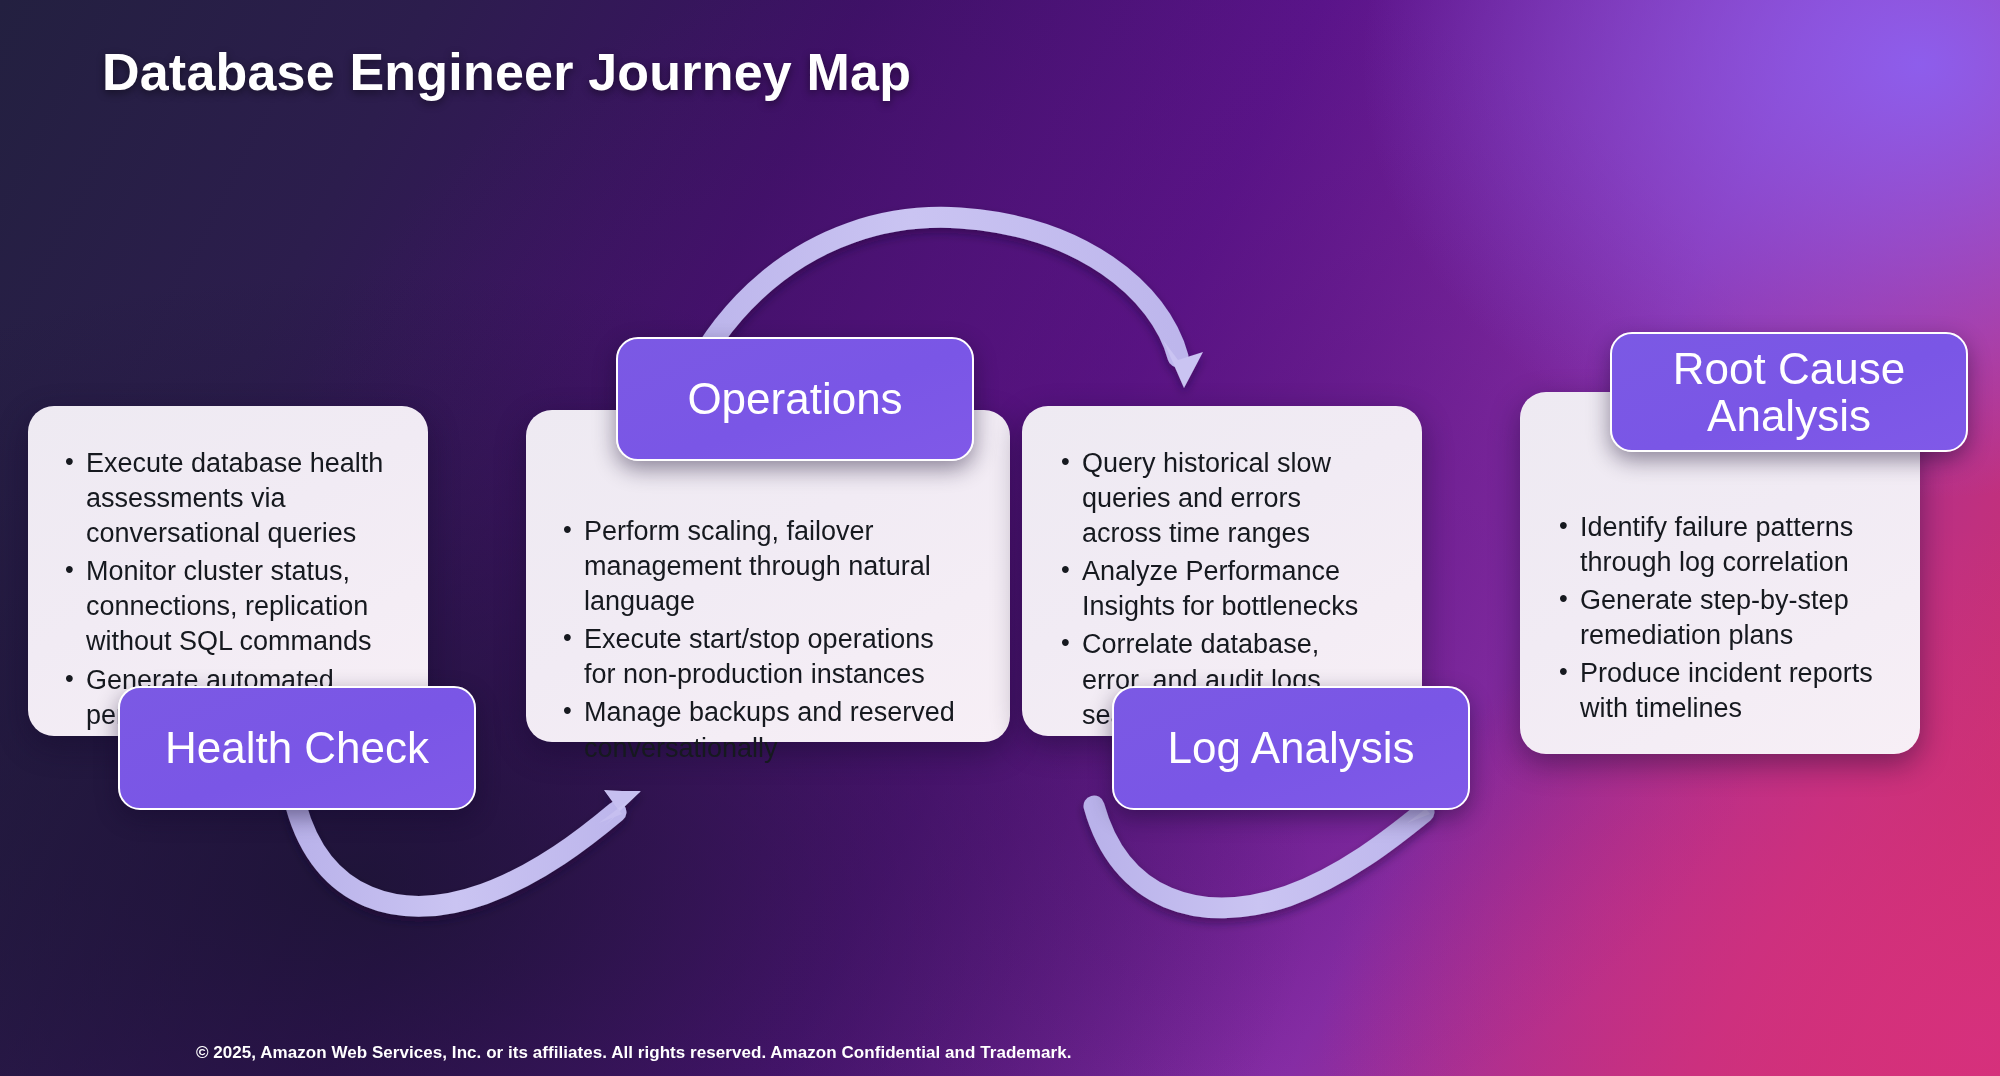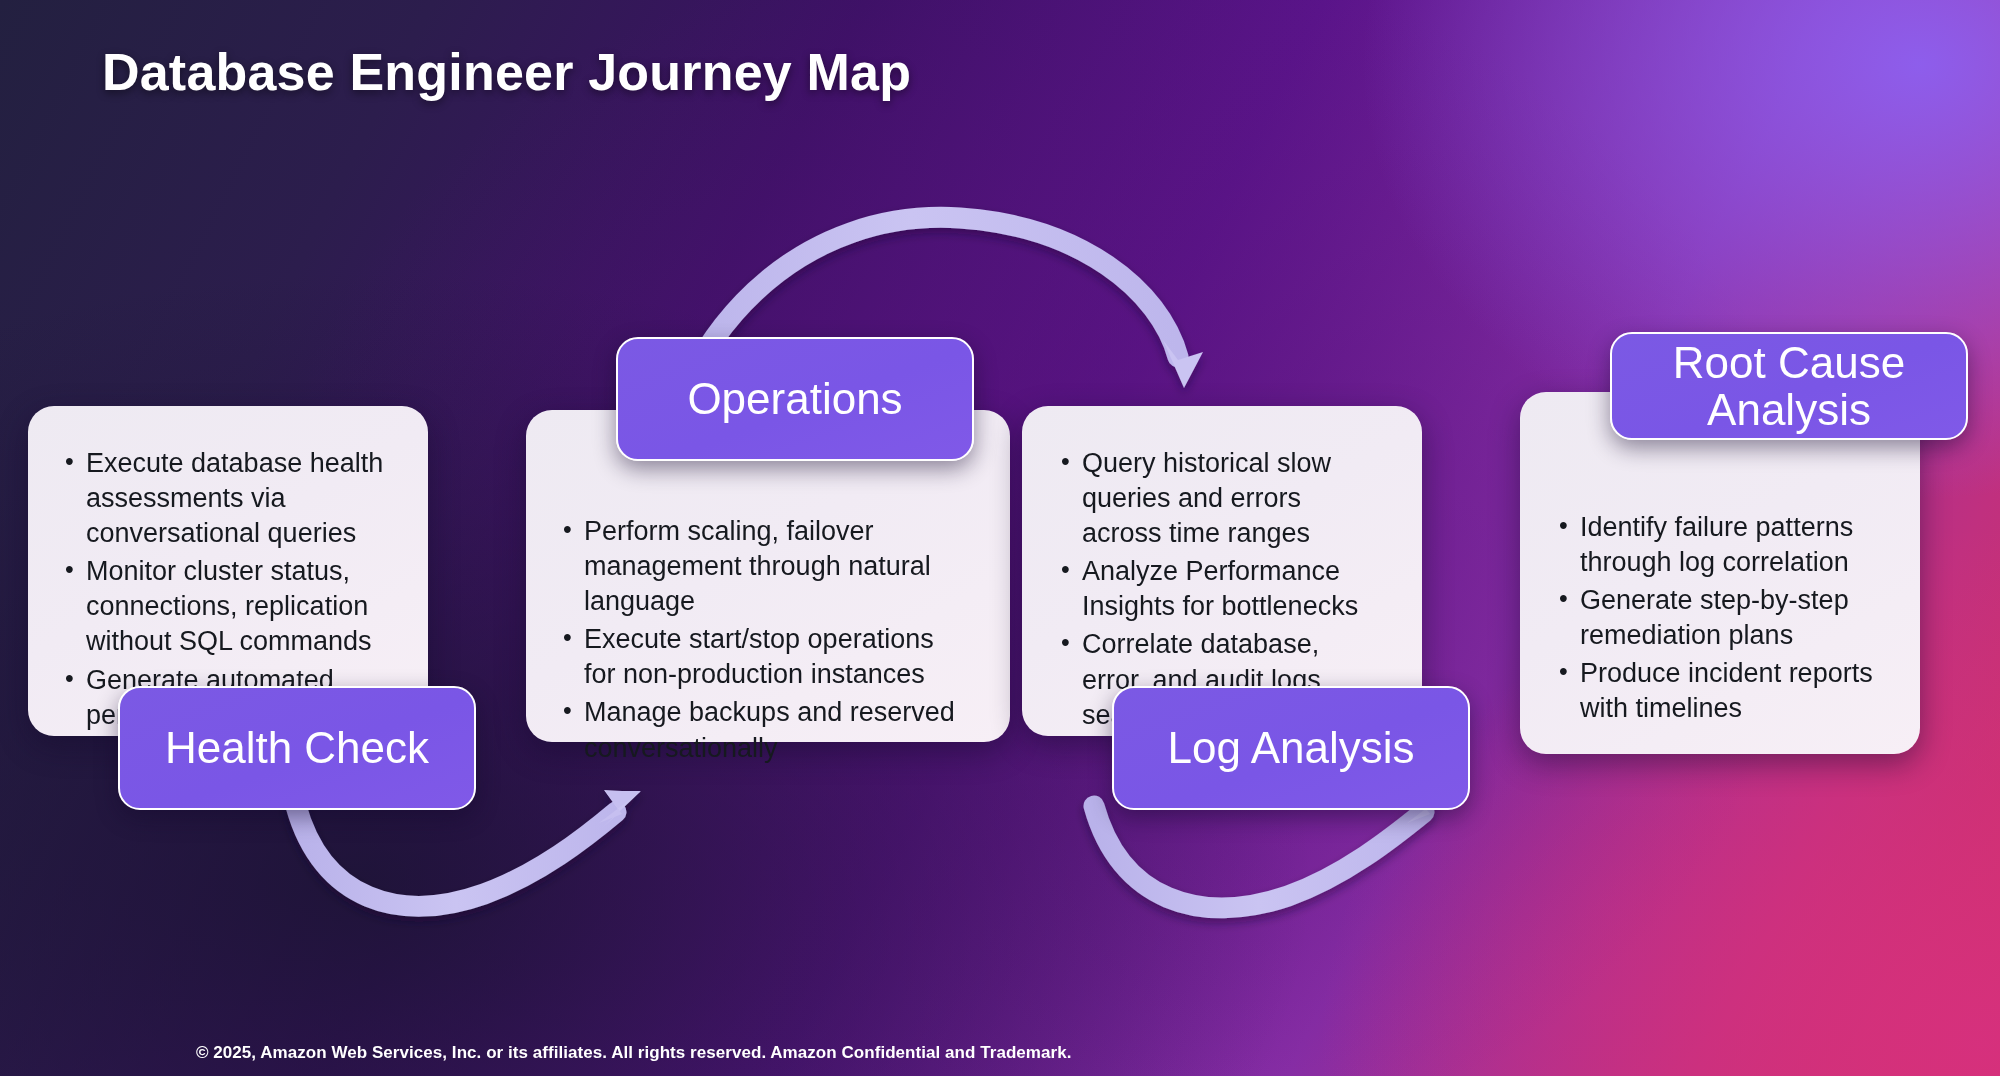--- a/index.html
+++ b/index.html
@@ -141,17 +141,17 @@
   </div>
   <div class="badge" style="left:1112px;top:686px;width:358px;height:124px;">Log Analysis</div>
 
   <div class="card" style="left:1520px;top:392px;width:400px;height:362px;padding:110px 28px 0 28px;">
     <ul class="bullets">
       <li>Identify failure patterns through log correlation</li>
       <li>Generate step-by-step remediation plans</li>
       <li>Produce incident reports with timelines</li>
     </ul>
   </div>
-  <div class="badge" style="left:1610px;top:332px;width:358px;height:108px;">Root Cause
+  <div class="badge" style="left:1610px;top:332px;width:358px;height:120px;">Root Cause
 Analysis</div>
 
   <div id="footer">© 2025, Amazon Web Services, Inc. or its affiliates. All rights reserved. Amazon Confidential and Trademark.</div>
 </div>
 
 </body></html>

